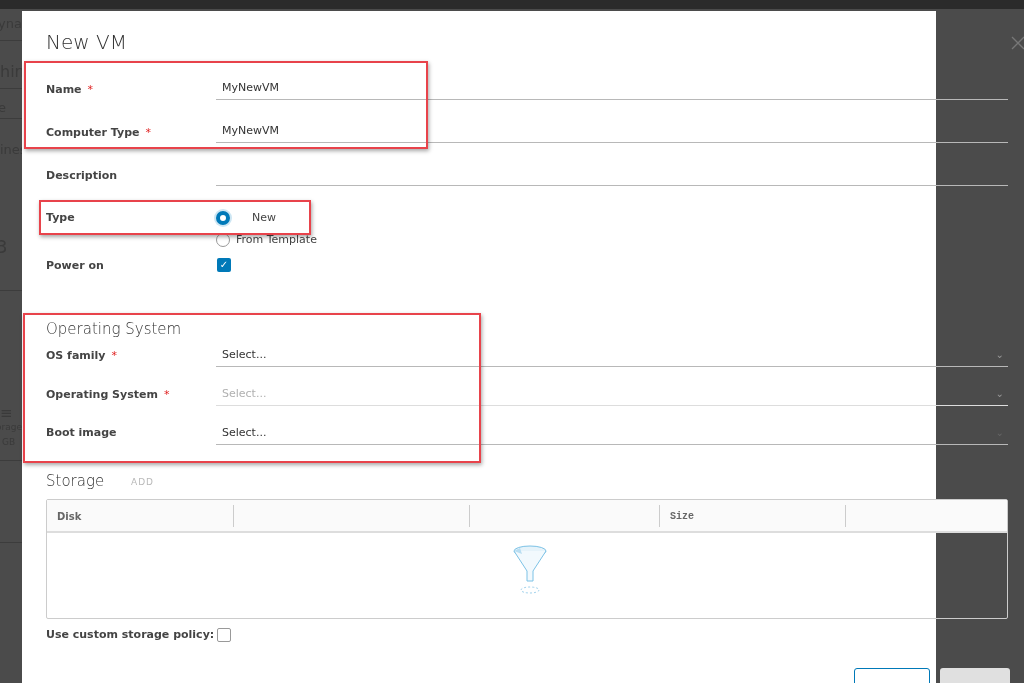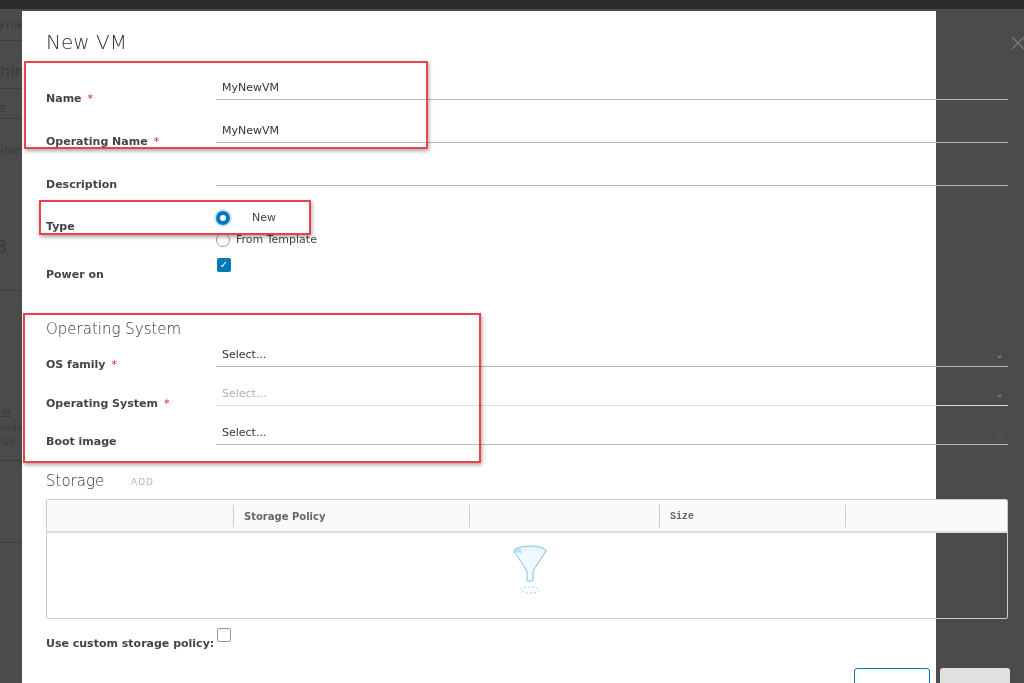--- a/index.html
+++ b/index.html
@@ -14,21 +14,21 @@
   .bg-text { position: absolute; color: #3a3a3a; font-size: 13px; white-space: nowrap; }
   .bg-line { position: absolute; left: 0; width: 22px; height: 1px; background: #3c3c3c; }
 
   .modal {
     position: absolute; left: 22px; top: 11px; width: 914px; height: 672px;
     background: #fff;
   }
   .title { position: absolute; left: 24px; top: 19px; font-size: 20px; color: #313131; font-weight: 300; }
   .close { position: absolute; left: 988px; top: 24px; width: 16px; height: 16px; cursor: pointer; }
 
-  .label { position: absolute; left: 24px; font-size: 11px; font-weight: bold; color: #444; margin-top: 9px; }
+  .label { position: absolute; left: 24px; font-size: 11px; font-weight: bold; color: #444; }
   .req { color: #e02020; margin-left: 6px; font-weight: normal; }
   .field {
     position: absolute; left: 194px; width: 792px; height: 22px;
     border-bottom: 1px solid #b8b8b8; font-size: 11px; color: #333; padding: 3px 6px;
   }
   .select { padding-left: 6px; }
   .select.disabled { color: #b0b0b0; border-bottom-color: #ddd; }
   .chev { position: absolute; right: 4px; top: 4px; font-size: 10px; color: #999; }
   .radio { position: absolute; left: 194px; width: 14px; height: 14px; border-radius: 50%; border: 1px solid #999; background: #fff; }
   .radio.checked { border: 4px solid #0079b8; box-shadow: 0 0 0 2px #cde6f3; }
@@ -78,21 +78,21 @@
         <path d="M2 2 L14 14 M14 2 L2 14" stroke="#777" stroke-width="1.3"></path>
       </svg>
   </div>
 
   <div class="label" style="top:72px;">
     <span>Name</span><span class="req">*</span>
   </div>
   <div class="field" style="top:67px;">MyNewVM</div>
 
   <div class="label" style="top:115px;">
-    <span>Operating Name</span><span class="req">*</span>
+    <span>Computer Type</span><span class="req">*</span>
   </div>
   <div class="field" style="top:110px;">MyNewVM</div>
 
   <div class="label" style="top:158px;">Description</div>
   <div class="field" style="top:153px;"></div>
 
   <div class="label" style="top:200px;">Type</div>
   <div class="radio checked" style="top:200px;"></div>
   <div class="radio-label" style="top:200px;margin-left:16px;">New</div>
   <div class="radio" style="top:222px;"></div>
@@ -123,22 +123,22 @@
   <div class="field select" style="top:412px;">
     <span>Select...</span>
     <span class="chev" style="color:#666">⌄</span>
   </div>
 
   <div class="section-title" style="top:461px;">Storage</div>
   <div class="add-link">ADD</div>
 
   <div class="grid">
     <div class="grid-head">
+      <div class="col" style="left:0;width:186px;">Disk</div>
       <div class="col-sep" style="left:186px;"></div>
-      <div class="col" style="left:187px;width:235px;">Storage Policy</div>
       <div class="col-sep" style="left:422px;"></div>
       <div class="col-sep" style="left:612px;"></div>
       <div class="col" style="left:613px;width:185px;font-family:Liberation Mono, monospace;">Size</div>
       <div class="col-sep" style="left:798px;"></div>
     </div>
     <div class="placeholder-icon">
       <svg width="40" height="50" viewBox="0 0 40 50">
         <ellipse cx="20" cy="6" rx="16" ry="5" fill="#e6f3fa" stroke="#7cc2e6" stroke-width="1"></ellipse>
         <path d="M4 6 L17 26 L17 36 L23 36 L23 26 L36 6" fill="#f2f9fd" stroke="#7cc2e6" stroke-width="1"></path>
         <path d="M4 6 L10 3 L12 9 Z" fill="#b9def2"></path>

